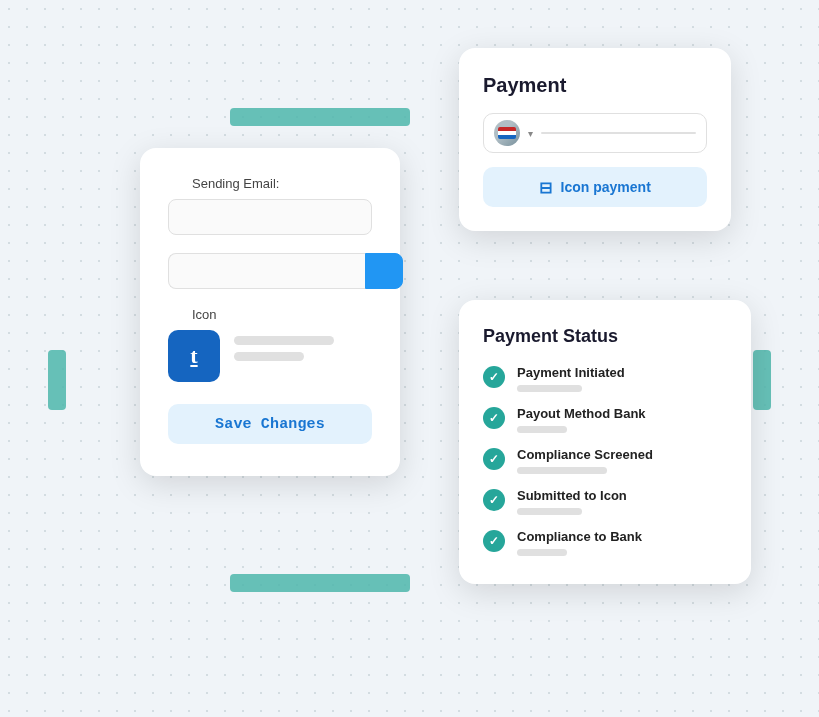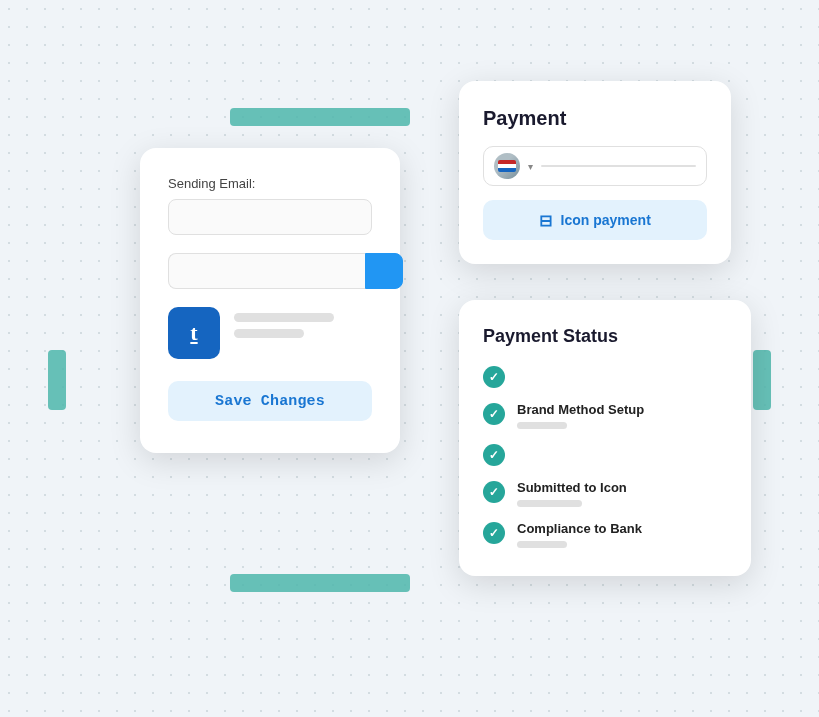--- a/index.html
+++ b/index.html
@@ -72,21 +72,20 @@
     .card-payment {
       position: absolute;
       right: 88px;
       top: 48px;
       width: 272px;
       background: #fff;
       border-radius: 16px;
       box-shadow: 0 8px 32px rgba(0,0,0,0.13);
       padding: 26px 24px 24px 24px;
       z-index: 4;
-      margin-top: 33px;
     }
 
     
     .card-status {
       position: absolute;
       right: 68px;
       top: 300px;
       width: 292px;
       background: #fff;
       border-radius: 16px;
@@ -94,20 +93,21 @@
       padding: 26px 32px 28px 24px;
       z-index: 4;
     }
 
     
     .field-label {
       font-size: 13px;
       color: #444;
       margin-bottom: 8px;
       font-weight: 500;
+      margin-left: 24px;
     }
 
     .text-input {
       width: 100%;
       height: 36px;
       border: 1.5px solid #e0e0e0;
       border-radius: 8px;
       background: #fafafa;
       margin-bottom: 18px;
       padding: 0 10px;
@@ -349,20 +349,21 @@
   <div class="card-settings">
 
     <div class="field-label">Sending Email:</div>
     <input class="text-input" type="text" placeholder="" style="">
 
     <div class="color-row">
       <input class="color-input" type="text" placeholder="" style="">
       <div class="color-swatch"></div>
     </div>
 
+    <div class="field-label">Icon</div>
     <div class="icon-section">
       <div class="icon-box">
         <span class="icon-letter">t</span>
       </div>
       <div class="icon-text-lines">
         <div class="line-placeholder line-long"></div>
         <div class="line-placeholder line-short"></div>
       </div>
     </div>
 
@@ -390,36 +391,44 @@
     </button>
   </div>
 
   <div class="card-status">
     <div class="status-title">Payment Status</div>
 
     <div class="status-item">
       <div class="check-circle">
         <span class="check-mark">✓</span>
       </div>
+      <div class="status-text-group">
+        <span class="status-label">Payment Initiated</span>
+        <div class="status-sub-line sub-med"></div>
+      </div>
     </div>
 
     <div class="status-item">
       <div class="check-circle">
         <span class="check-mark">✓</span>
       </div>
       <div class="status-text-group">
-        <span class="status-label">Brand Method Setup</span>
+        <span class="status-label">Payout Method Bank</span>
         <div class="status-sub-line sub-short"></div>
       </div>
     </div>
 
     <div class="status-item">
       <div class="check-circle">
         <span class="check-mark">✓</span>
       </div>
+      <div class="status-text-group">
+        <span class="status-label">Compliance Screened</span>
+        <div class="status-sub-line sub-long"></div>
+      </div>
     </div>
 
     <div class="status-item">
       <div class="check-circle">
         <span class="check-mark">✓</span>
       </div>
       <div class="status-text-group">
         <span class="status-label">Submitted to Icon</span>
         <div class="status-sub-line sub-med"></div>
       </div>

